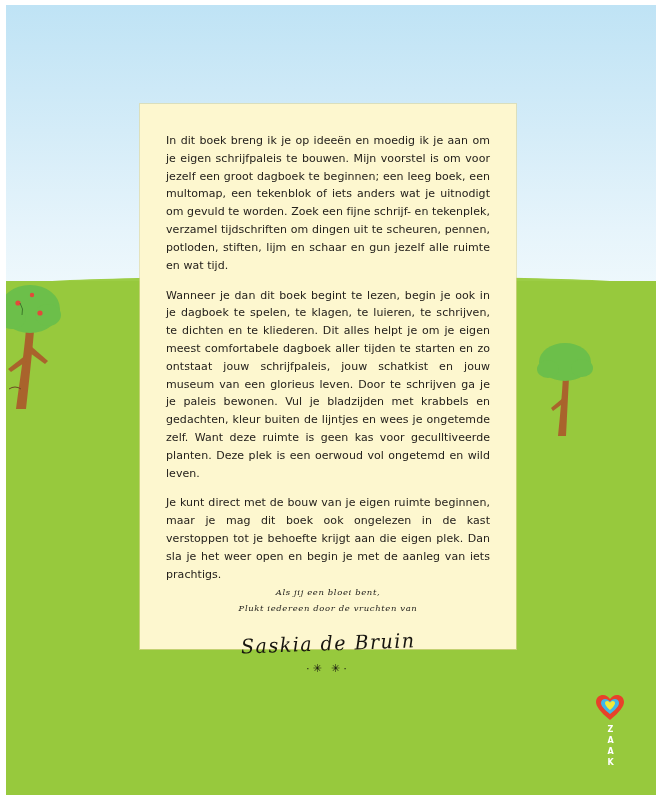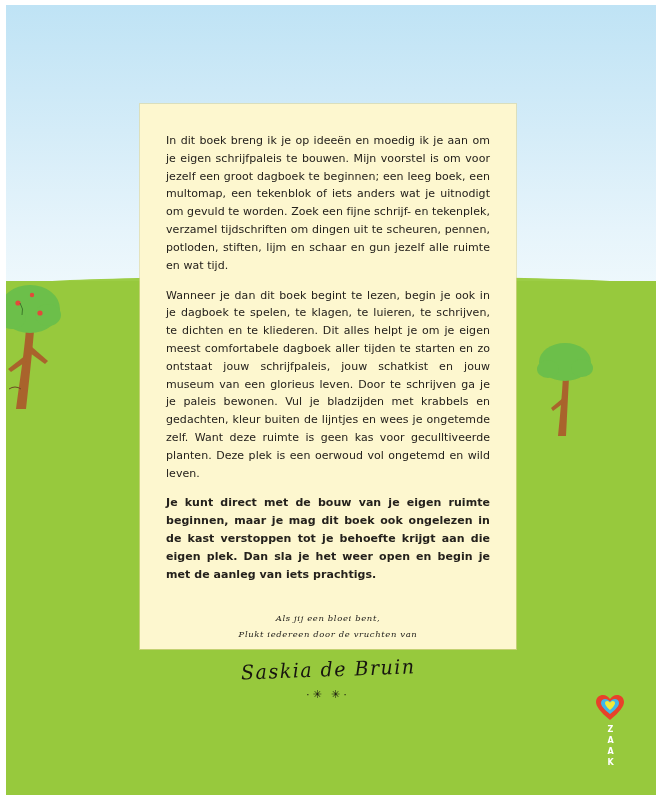--- a/index.html
+++ b/index.html
@@ -76,37 +76,36 @@
   }
   .ptext {
     font-family: "DejaVu Sans", sans-serif;
     font-size: 11px;
     line-height: 1.62;
     color: #24211c;
     text-align: justify;
     margin: 0 0 12px 0;
     letter-spacing: 0.05px;
   }
-  .ptext:last-of-type { margin-bottom: 0; font-weight: bold; }
+  .ptext:last-of-type { margin-bottom: 0; }
 
   
   .handwritten {
     font-family: "DejaVu Serif", serif;
     font-style: italic;
     text-align: center;
     color: #1b1a17;
     letter-spacing: 0.6px;
   }
   .hand-line {
     font-size: 8.5px;
     line-height: 1.9;
     transform: scaleY(0.92);
   }
   .hand-block {
-    margin-top: 26px;
   }
   .signature-wrap {
     margin-top: 16px;
     text-align: center;
     position: relative;
     height: 60px;
   }
   .signature {
     font-family: "DejaVu Serif", serif;
     font-style: italic;

